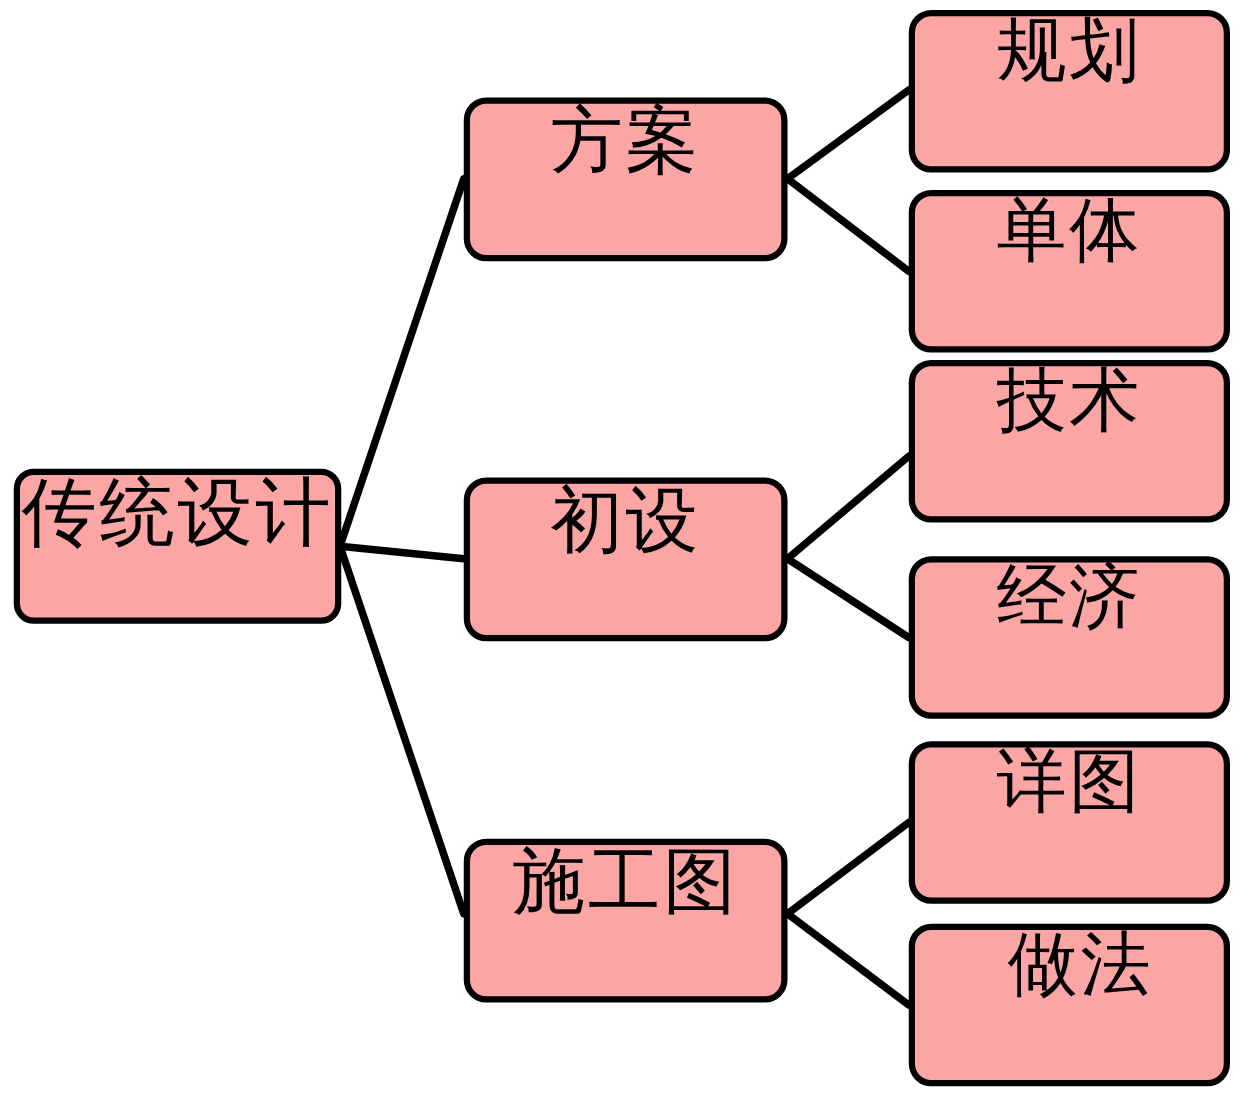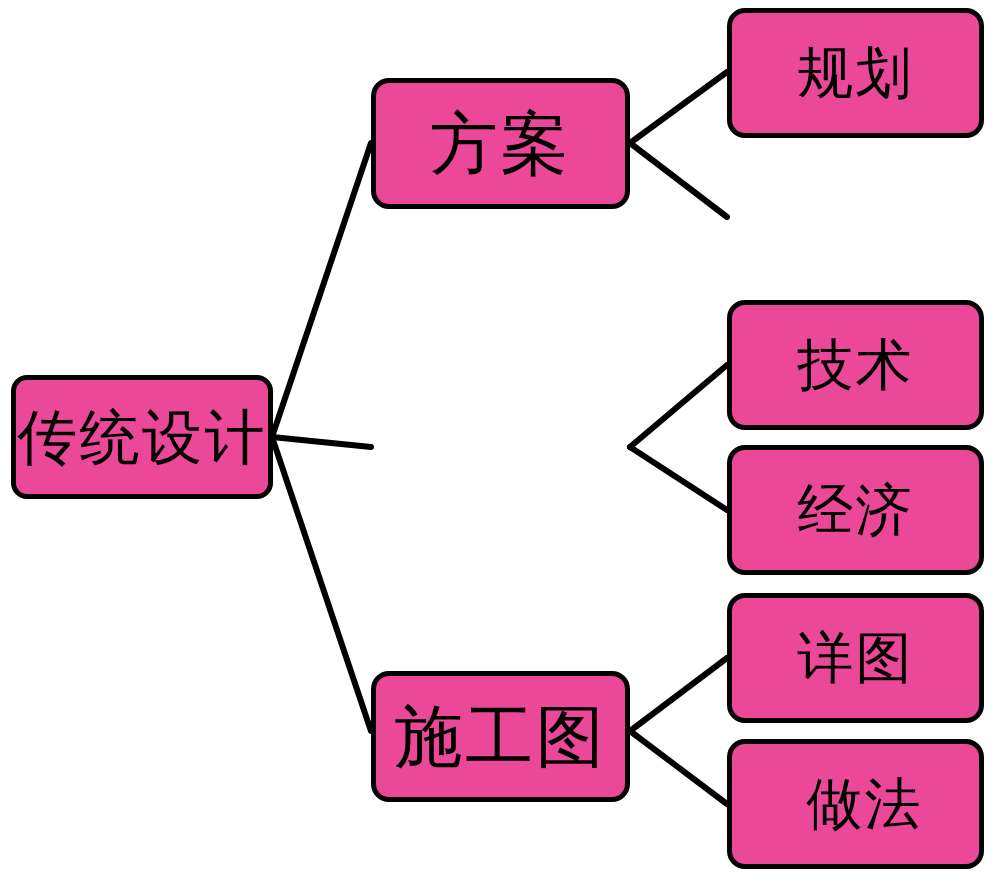--- a/index.html
+++ b/index.html
@@ -22,25 +22,25 @@
     position: absolute;
     left: 0;
     top: 0;
     width: 1000px;
     height: 883px;
     pointer-events: none;
   }
   .node {
     position: absolute;
     box-sizing: border-box;
-    background: #ec4899;
+    background: #fca5a5;
     border: 5px solid #000000;
     border-radius: 18px;
     display: flex;
-    align-items: center;
+    align-items: flex-start;
     justify-content: center;
     z-index: 2;
   }
   .node-label {
     color: #000000;
     font-family: "DejaVu Serif", "Liberation Serif", serif;
     font-weight: 400;
     line-height: 1;
     letter-spacing: 0.04em;
     white-space: nowrap;
@@ -55,35 +55,35 @@
     border-radius: 16px;
   }
   #node-root .node-label { font-size: 60px; }
 
   
   .level2 {
     left: 371px;
     width: 259px;
     height: 131px;
   }
-  .level2 .node-label { font-size: 68px; }
+  .level2 .node-label { font-size: 58px; }
   #node-fangan    { top: 78px; }
   #node-chushe    { top: 382px; }
   #node-shigongtu { top: 671px; }
 
   
   .level3 {
     left: 727px;
     width: 257px;
     height: 130px;
   }
   .level3 .node-label { font-size: 56px; }
   #node-guihua { top: 8px; }
   #node-danti  { top: 152px; }
-  #node-jishu  { top: 300px; }
+  #node-jishu  { top: 288px; }
   #node-jingji { top: 445px; }
   #node-xiangtu{ top: 593px; }
   #node-zuofa  { top: 739px; padding-left: 18px; }
 </style>
 </head>
 <body>
 
 <div id="canvas">
 
   <svg id="edges" viewBox="0 0 1000 883" xmlns="http://www.w3.org/2000/svg">
@@ -100,26 +100,32 @@
     </g>
   </svg>
 
   <div class="node" id="node-root">
     <span class="node-label">传统设计</span>
   </div>
 
   <div class="node level2" id="node-fangan">
     <span class="node-label">方案</span>
   </div>
+  <div class="node level2" id="node-chushe">
+    <span class="node-label">初设</span>
+  </div>
   <div class="node level2" id="node-shigongtu">
     <span class="node-label">施工图</span>
   </div>
 
   <div class="node level3" id="node-guihua">
     <span class="node-label">规划</span>
+  </div>
+  <div class="node level3" id="node-danti">
+    <span class="node-label">单体</span>
   </div>
   <div class="node level3" id="node-jishu">
     <span class="node-label">技术</span>
   </div>
   <div class="node level3" id="node-jingji">
     <span class="node-label">经济</span>
   </div>
   <div class="node level3" id="node-xiangtu">
     <span class="node-label">详图</span>
   </div>

